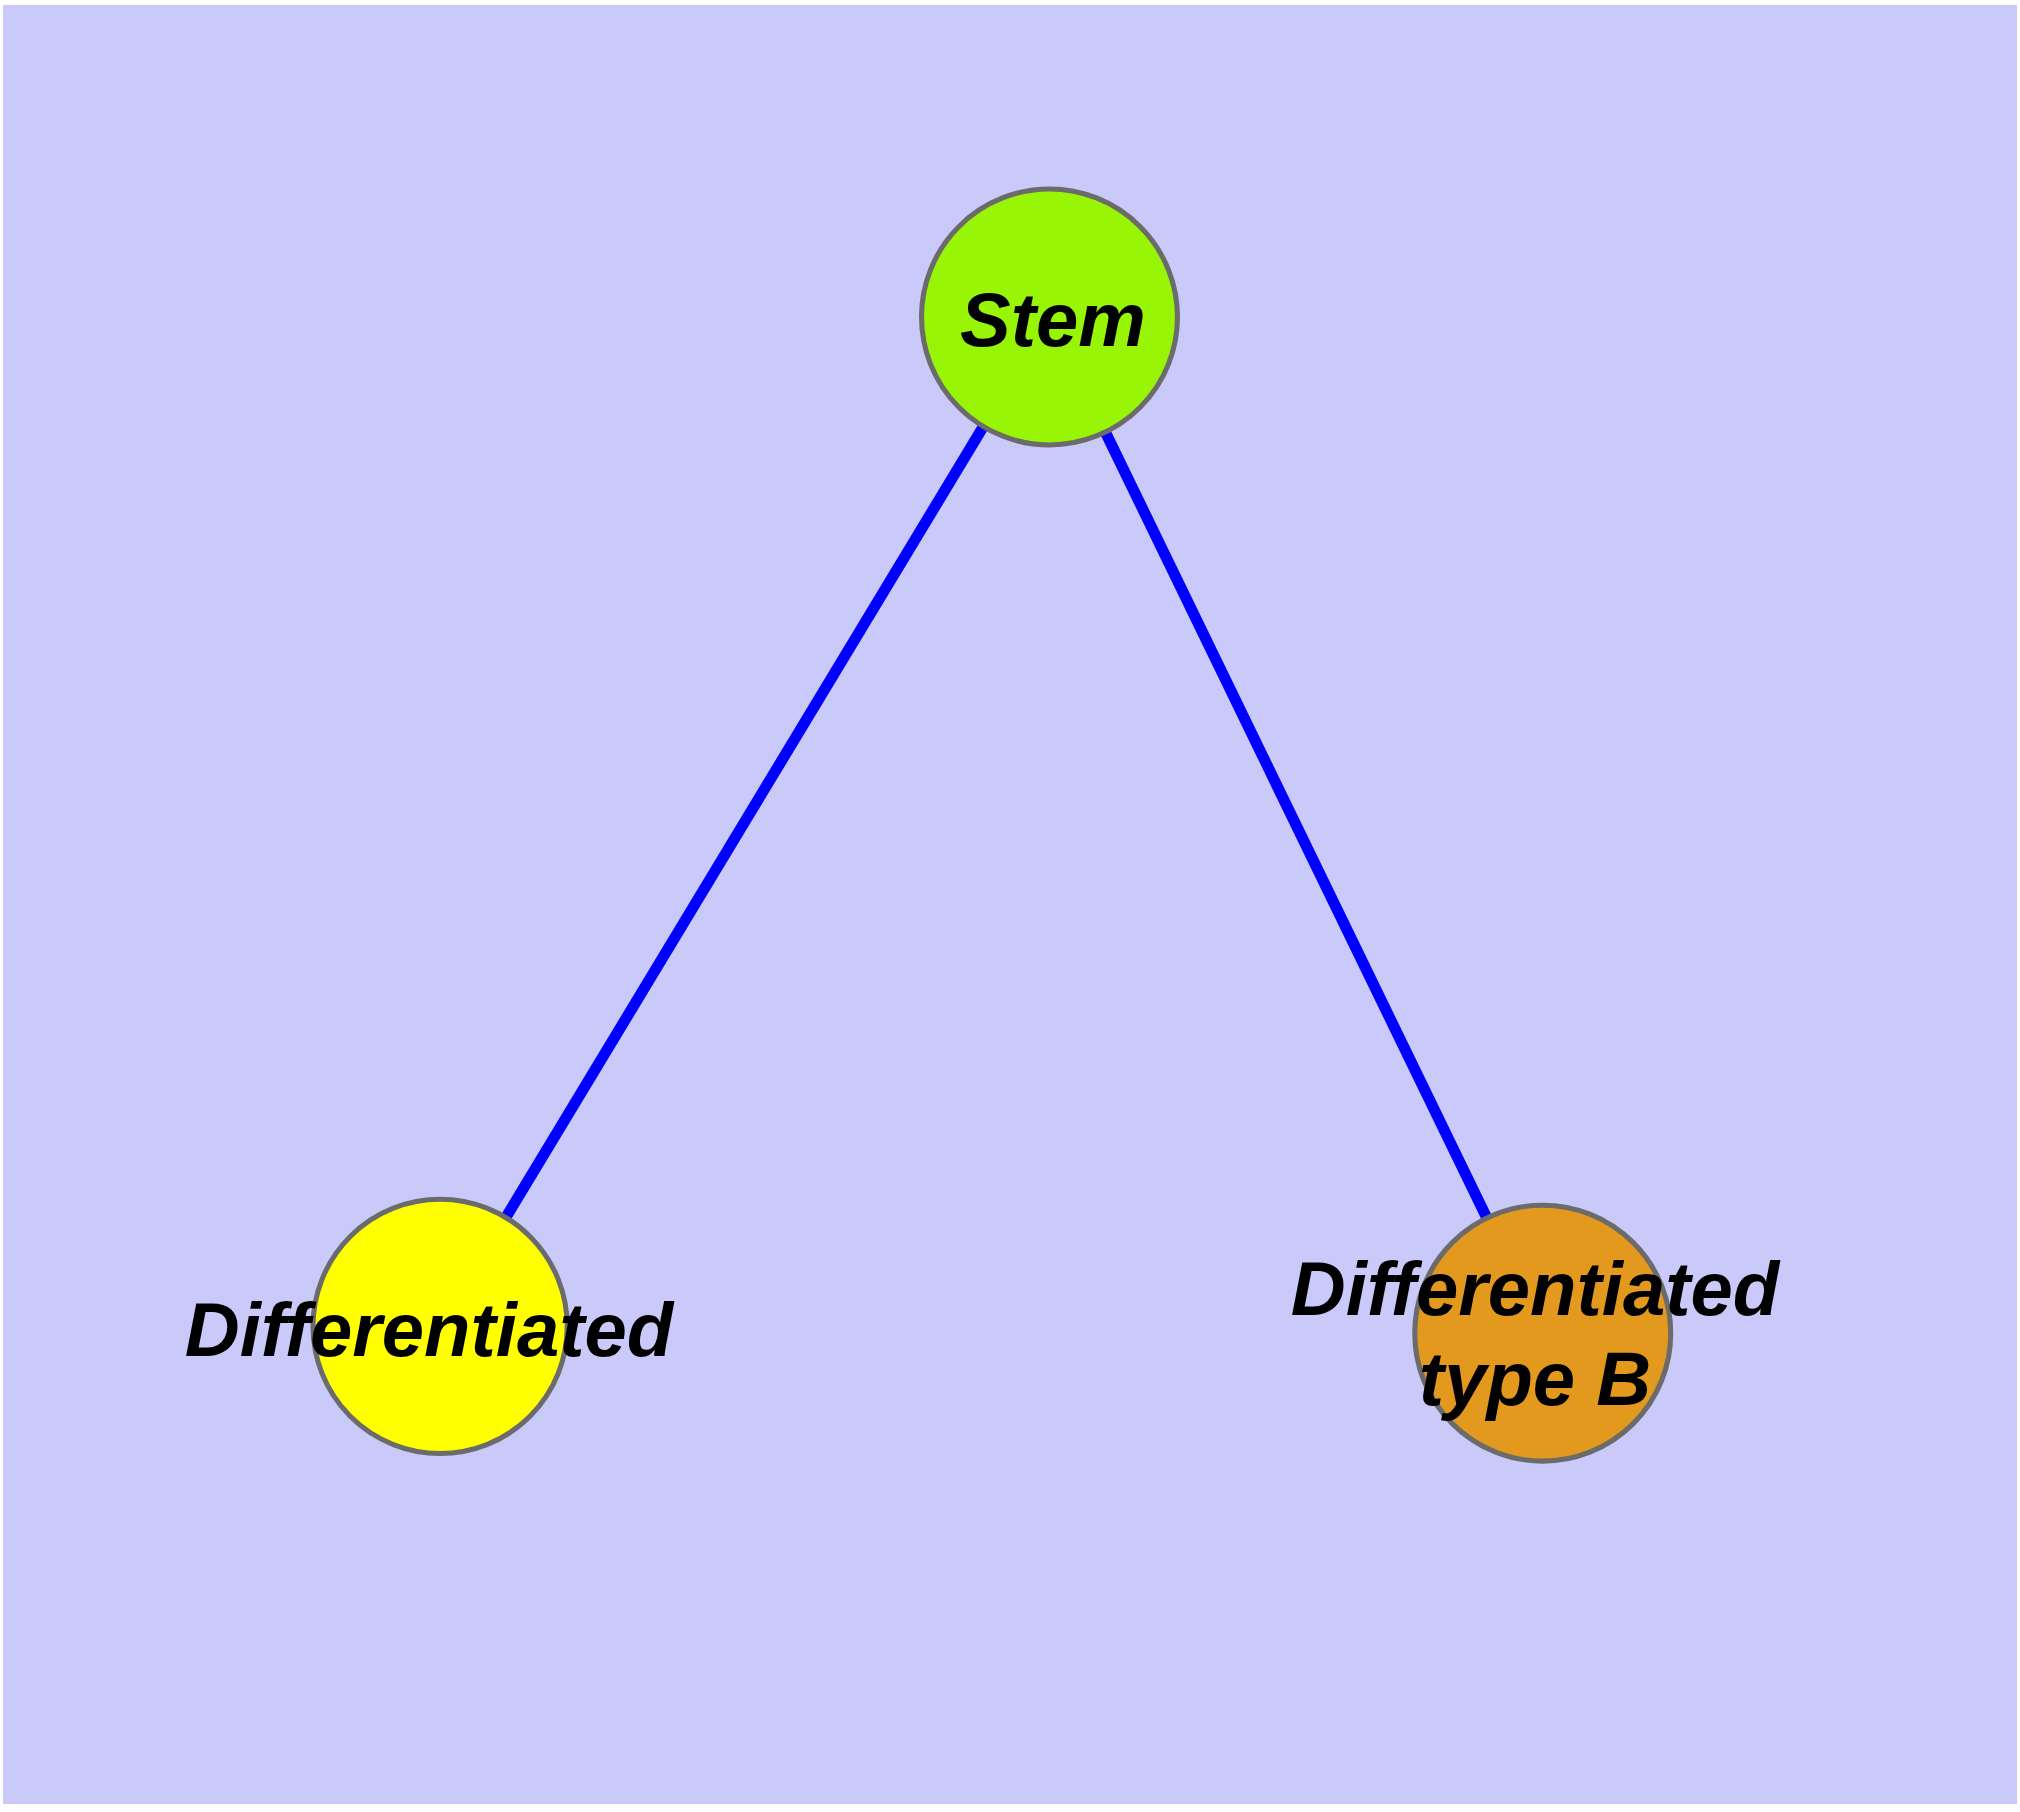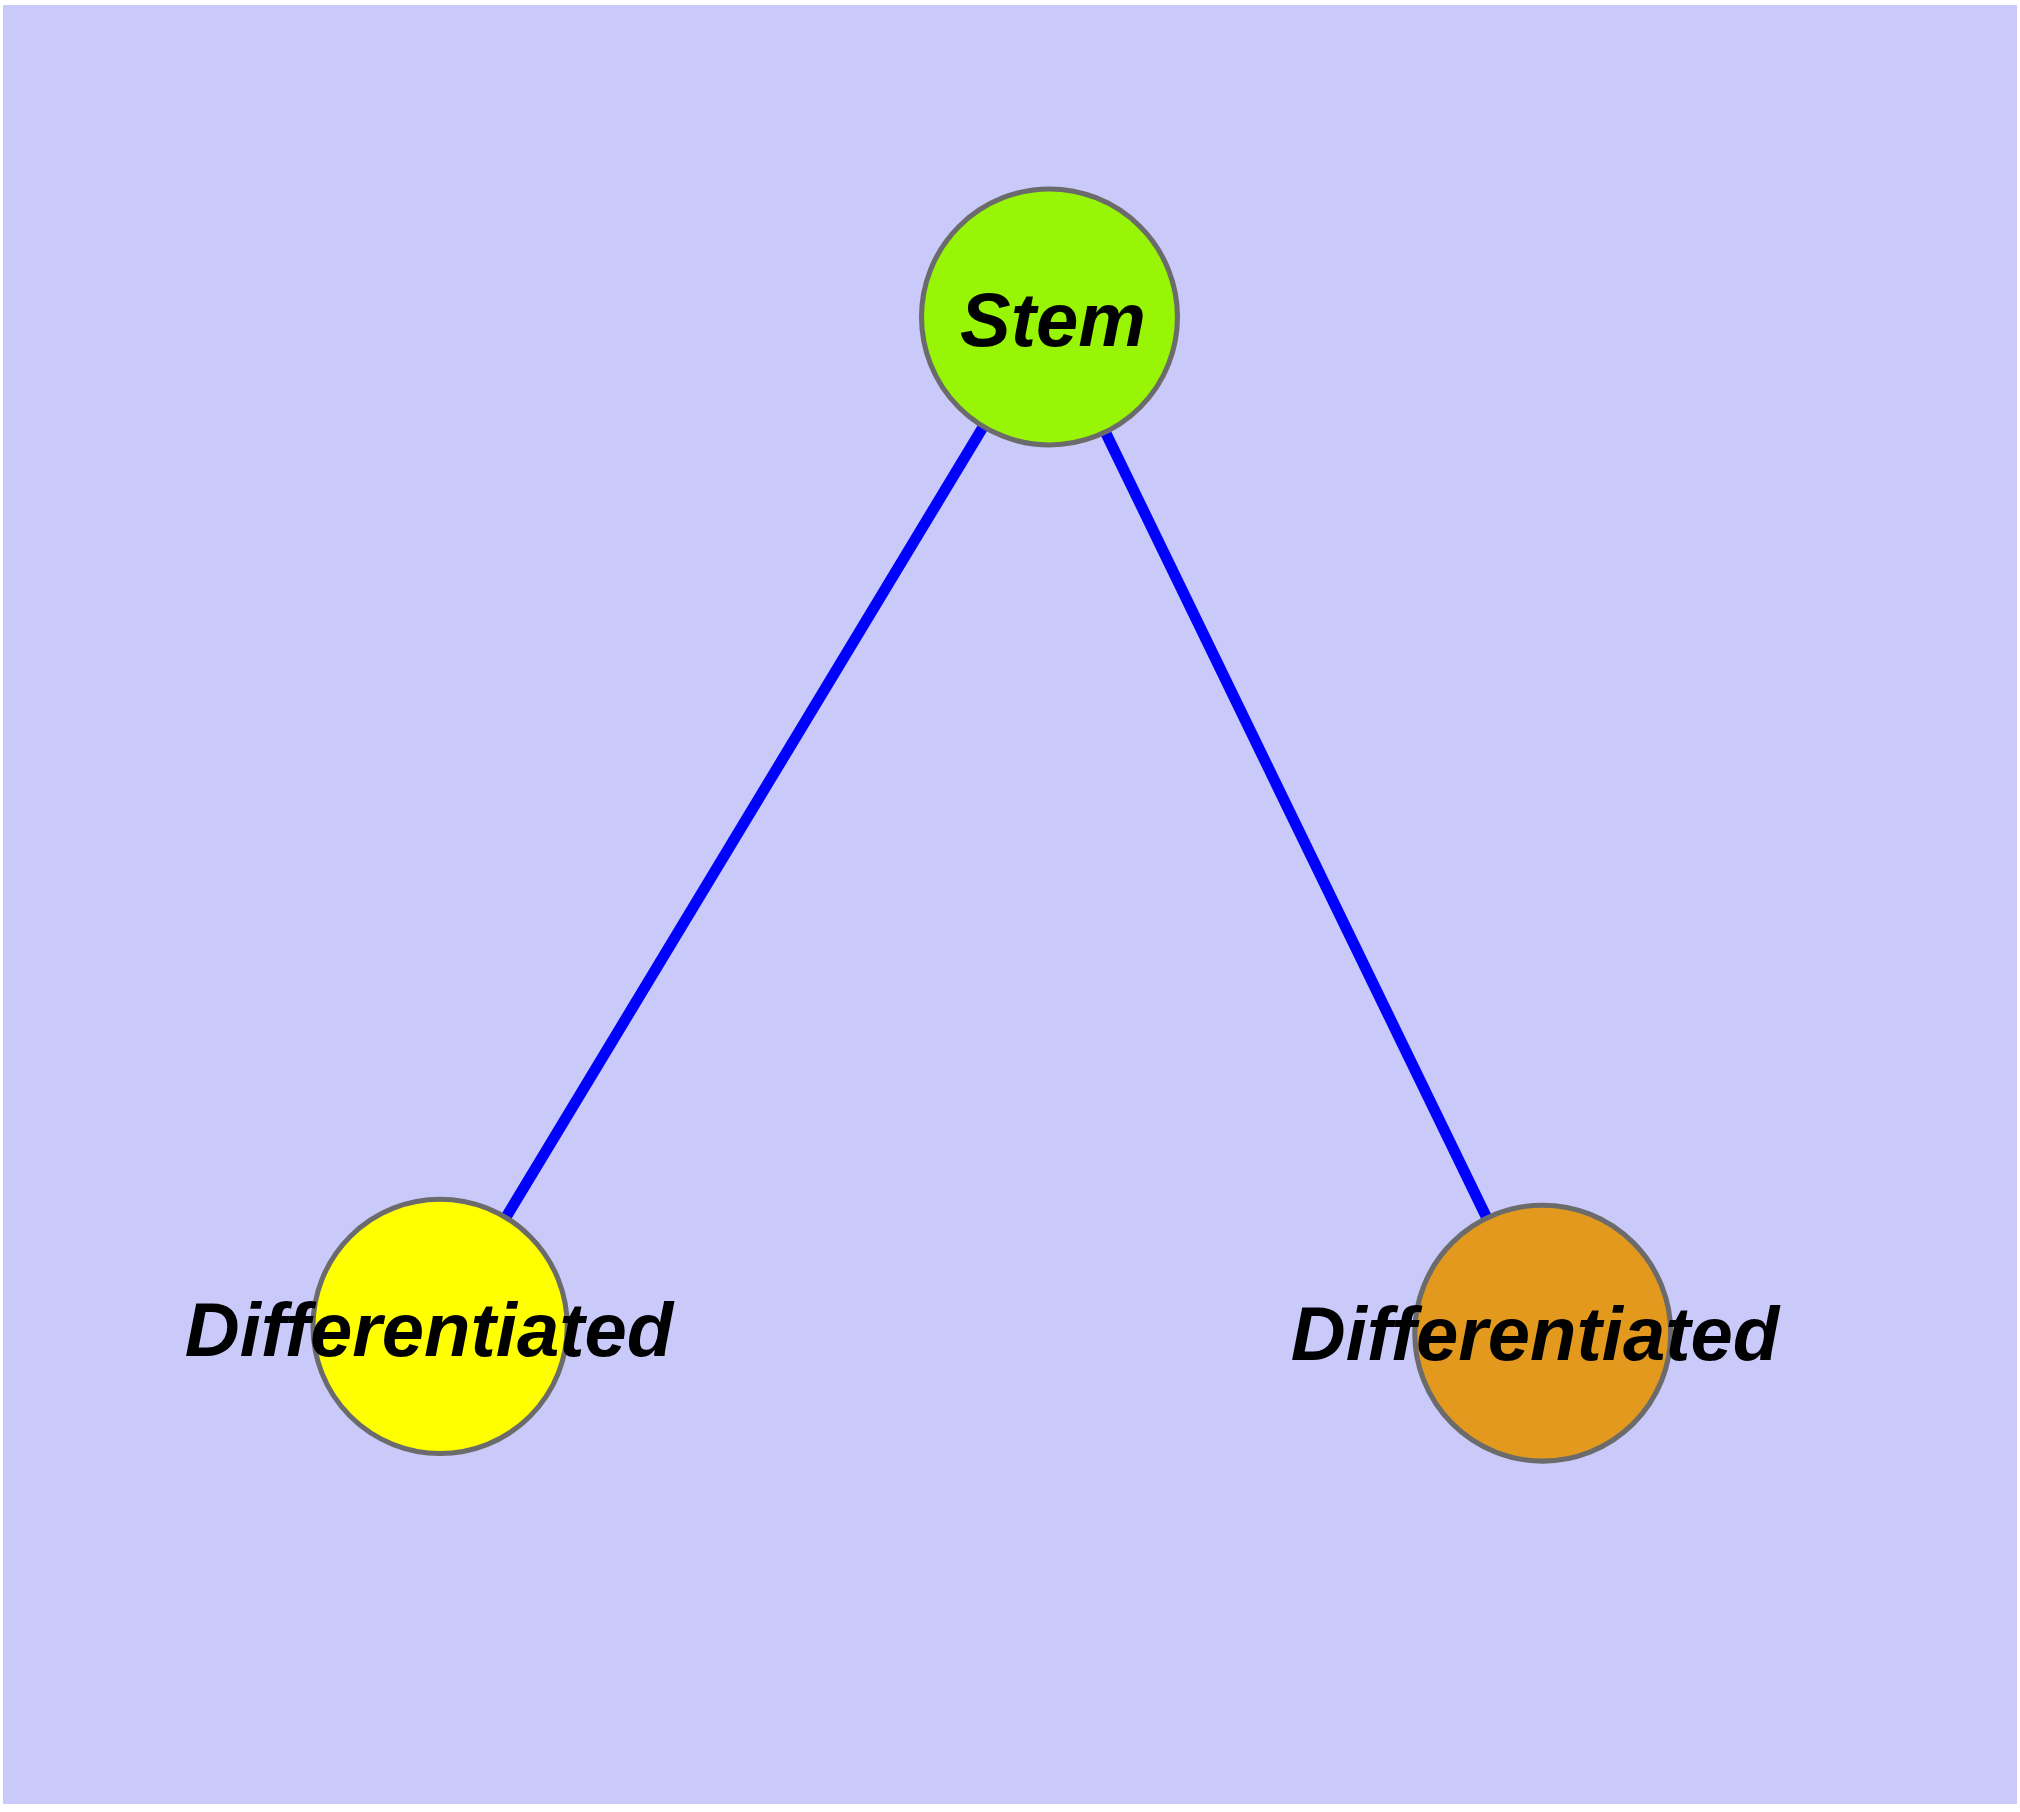--- a/index.html
+++ b/index.html
@@ -57,16 +57,17 @@
     </svg>
   <div id="labels">
       <div class="node-label" style="left: 1049px; top: 320px; color: rgb(0, 0, 0);">
         <div>Stem</div>
       </div>
       <div class="node-label" style="left: 425px; top: 1330px; color: rgb(0, 0, 0);">
         <div>Differentiated</div>
       </div>
       <div class="node-label" style="left: 1531px; top: 1334px; color: rgb(0, 0, 0);">
         <div>Differentiated</div>
+        <div>type B</div>
       </div>
     </div>
 </div>
 
 
 </body></html>

